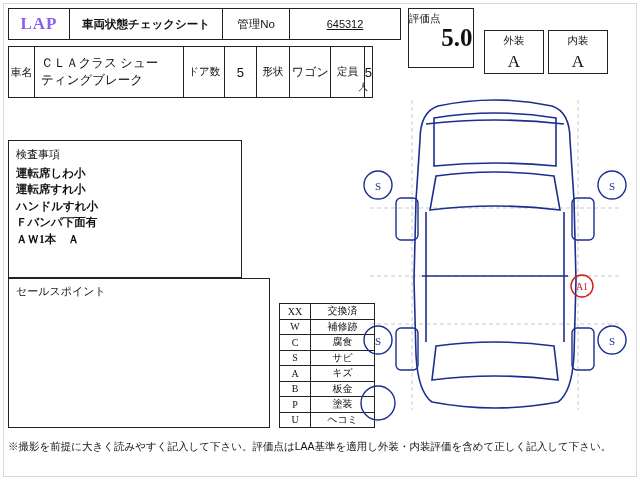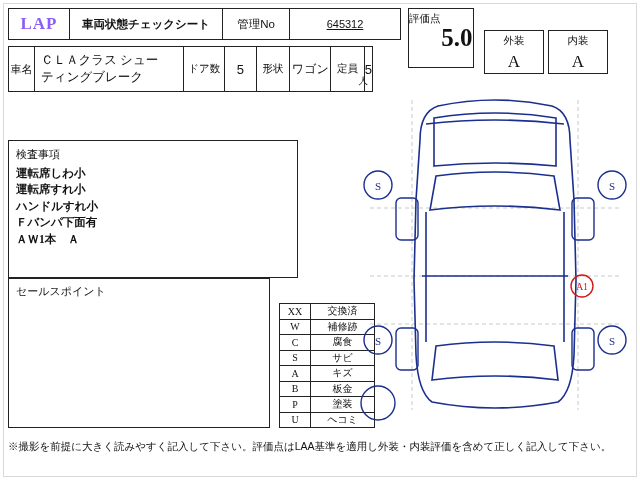--- a/index.html
+++ b/index.html
@@ -112,21 +112,21 @@
     font-family: "Liberation Serif", serif;
   }
   #gaisou { left: 484px; top: 30px; width: 60px; height: 44px; }
   #naisou { left: 548px; top: 30px; width: 60px; height: 44px; }
   .sm-box .lbl { border-bottom: 1px solid transparent; }
 
   
   .row2 {
     position: absolute;
     left: 8px; top: 46px;
-    width: 365px; height: 46px;
+    width: 365px; height: 52px;
     display: flex;
     border: 1px solid #222;
     box-sizing: border-box;
   }
   .cell-lbl {
     display: flex; align-items: center; justify-content: center;
     font-size: 11px;
     border-right: 1px solid #222;
     box-sizing: border-box;
   }
@@ -175,21 +175,21 @@
   }
   .r3-lbl { width: 58px; font-size: 11px; }
   .r3-val { width: 66px; font-size: 14px; font-family: "Liberation Serif", serif; }
   .r3-lbl2 { width: 44px; font-size: 11px; }
   .r3-val2 { flex: 1; border-right: none; font-size: 13px; font-family: "Liberation Serif", serif; }
 
   
   .insp {
     position: absolute;
     left: 8px; top: 140px;
-    width: 290px; height: 138px;
+    width: 234px; height: 138px;
     border: 1px solid #222;
     box-sizing: border-box;
     padding: 5px 7px;
     font-size: 11px;
     line-height: 16.5px;
   }
   .insp .cap { font-size: 11px; margin-bottom: 2px; }
   .insp ul { list-style: none; margin: 0; padding: 0; font-weight: bold; }
   .insp li { font-size: 11.5px; font-family: "Liberation Serif", serif; }
 

